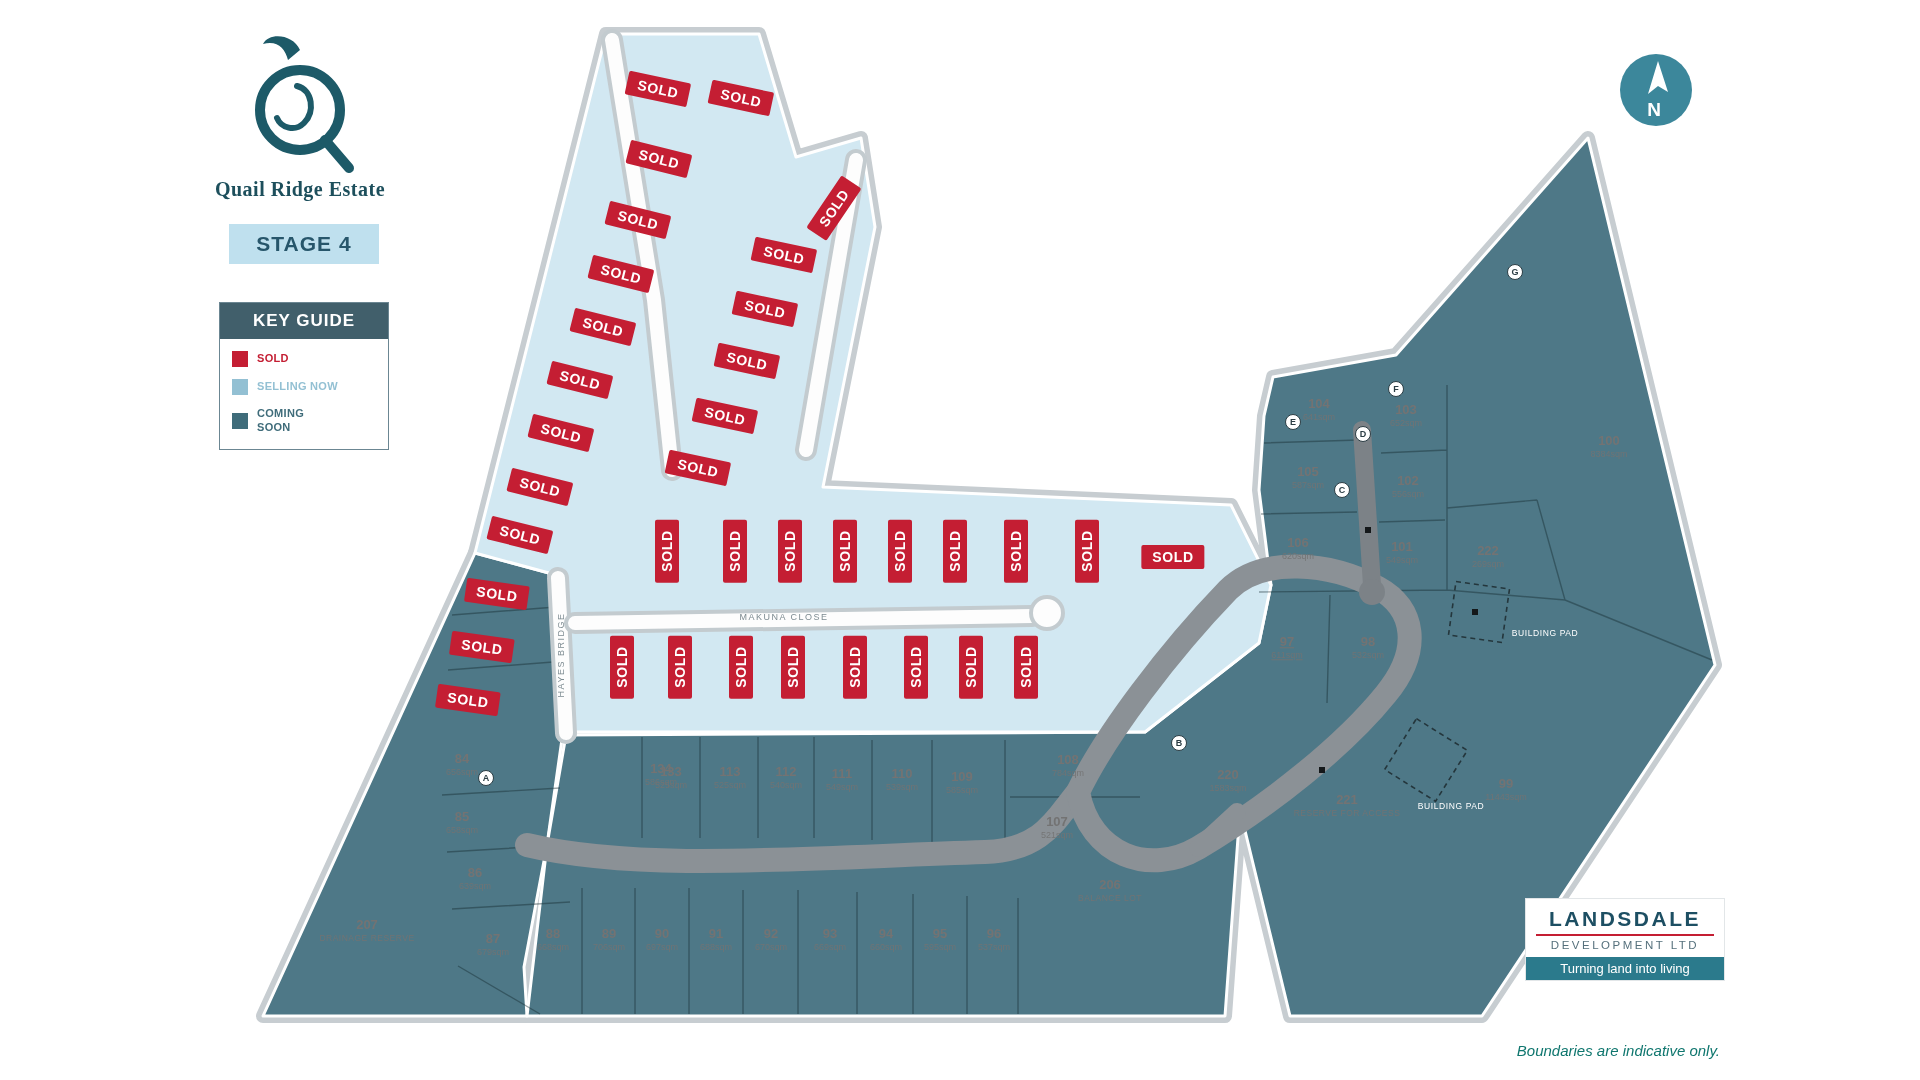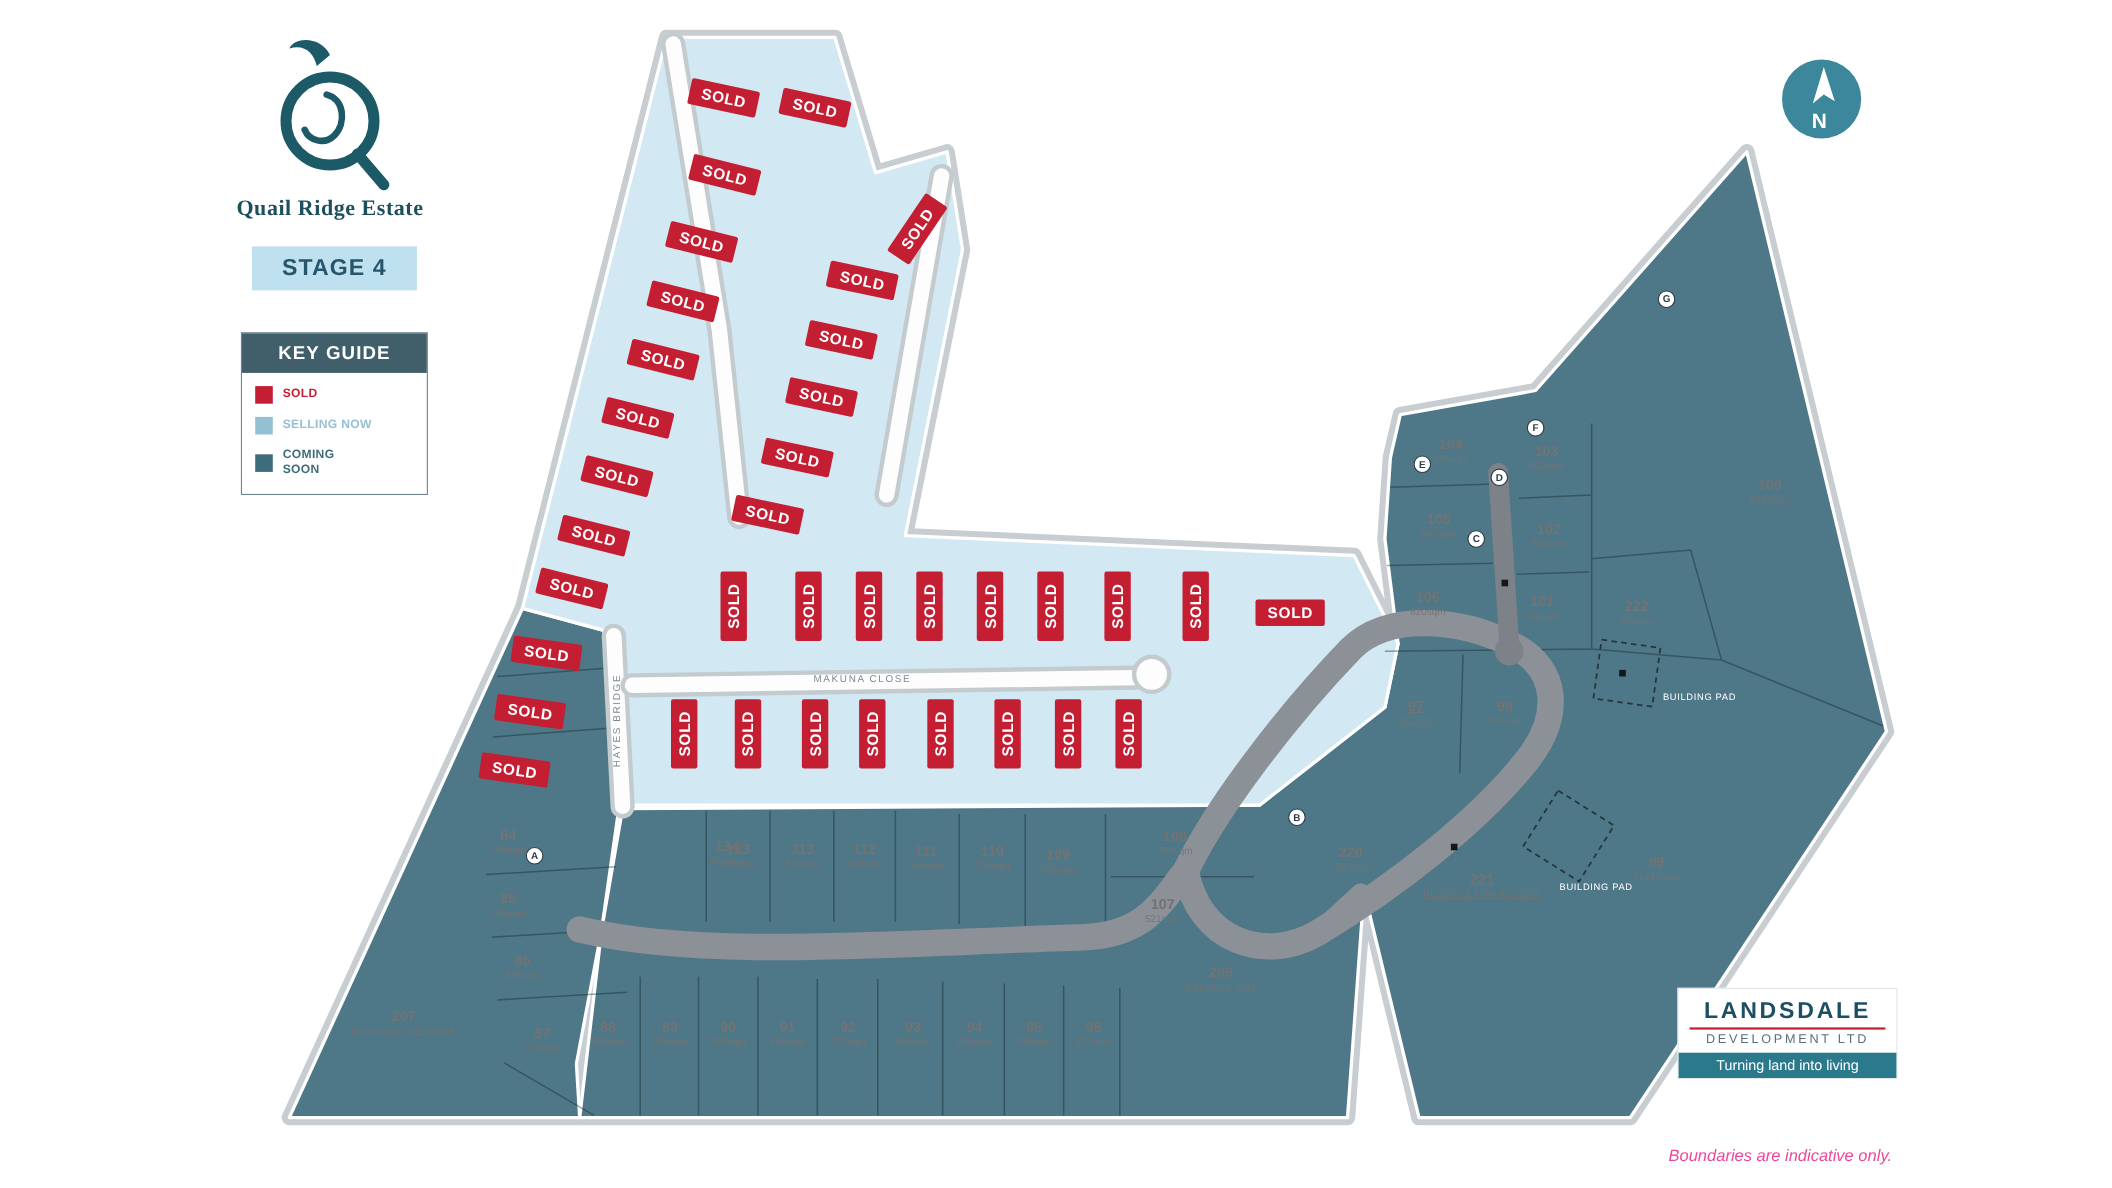--- a/index.html
+++ b/index.html
@@ -58,21 +58,21 @@
   .legend-row{display:flex;align-items:center;gap:9px;}
   .legend-swatch{width:16px;height:16px;flex:0 0 16px;}
   .legend-label{font-size:11px;font-weight:bold;letter-spacing:.3px;max-width:100px;line-height:1.25;}
   
   .north{left:1618px;top:52px;}
   .dev-card{left:1525px;top:898px;width:200px;background:#ffffff;border:1px solid #e2e6e8;padding:8px 8px 0 8px;box-sizing:border-box;}
   .dev-name{color:#1d4f63;font-weight:bold;font-size:21px;letter-spacing:2.5px;text-align:center;}
   .dev-rule{height:2px;background:#c41e33;margin:3px 2px 3px 2px;}
   .dev-sub{color:#55707c;font-size:11.5px;letter-spacing:2.5px;text-align:center;margin-bottom:6px;}
   .dev-tag{background:#2b7a8c;color:#ffffff;font-size:13px;text-align:center;padding:4px 2px;margin:0 -8px;}
-  .disclaimer{left:1400px;top:1042px;width:320px;text-align:right;font-style:italic;font-size:15px;color:#ec4899;}
+  .disclaimer{left:1400px;top:1042px;width:320px;text-align:right;font-style:italic;font-size:15px;color:#0f766e;}
 </style>
 </head>
 <body>
 
 <svg class="abs" style="left:0;top:0" width="1920" height="1080" viewBox="0 0 1920 1080">
 
   <g fill="none" stroke="#c7cdd1" stroke-width="14" stroke-linejoin="round">
     <polygon points="606,34 759,34 796,157 861,138 875,227 823,487 1231,505 1271,585 1259,643 1145,732 563,732 549,573 475,553"></polygon>
     <polygon points="475,553 549,573 563,732 547,845 524,967 527,1016 263,1016"></polygon>
     <polygon points="566,735 1145,732 1259,643 1271,585 1259,490 1264,416 1273,377 1396,355 1588,138 1715,665 1482,1016 1290,1016 1240,810 1225,1016 527,1016 547,845"></polygon>
@@ -254,21 +254,21 @@
       <span class="lot-area">521sqm</span>
     </div>
     <div class="lot-label" style="left: 1110px; top: 890px; transform: translate(-50%, -50%) rotate(0deg);">
       <span class="lot-id">206</span>
       <span class="lot-note">BALANCE LOT</span>
     </div>
     <div class="lot-label" style="left: 1228px; top: 781px; transform: translate(-50%, -50%) rotate(0deg);">
       <span class="lot-id">220</span>
       <span class="lot-area">1583sqm</span>
     </div>
-    <div class="lot-label" style="left: 1347px; top: 805px; transform: translate(-50%, -50%) rotate(0deg); text-decoration: underline;">
+    <div class="lot-label" style="left: 1347px; top: 805px; transform: translate(-50%, -50%) rotate(0deg);">
       <span class="lot-id">221</span>
       <span class="lot-note">RESERVE FOR ACCESS</span>
     </div>
     <div class="lot-label" style="left: 1287px; top: 648px; transform: translate(-50%, -50%) rotate(0deg); text-decoration: underline;">
       <span class="lot-id">97</span>
       <span class="lot-area">611sqm</span>
     </div>
     <div class="lot-label" style="left: 1368px; top: 648px; transform: translate(-50%, -50%) rotate(0deg);">
       <span class="lot-id">98</span>
       <span class="lot-area">532sqm</span>

